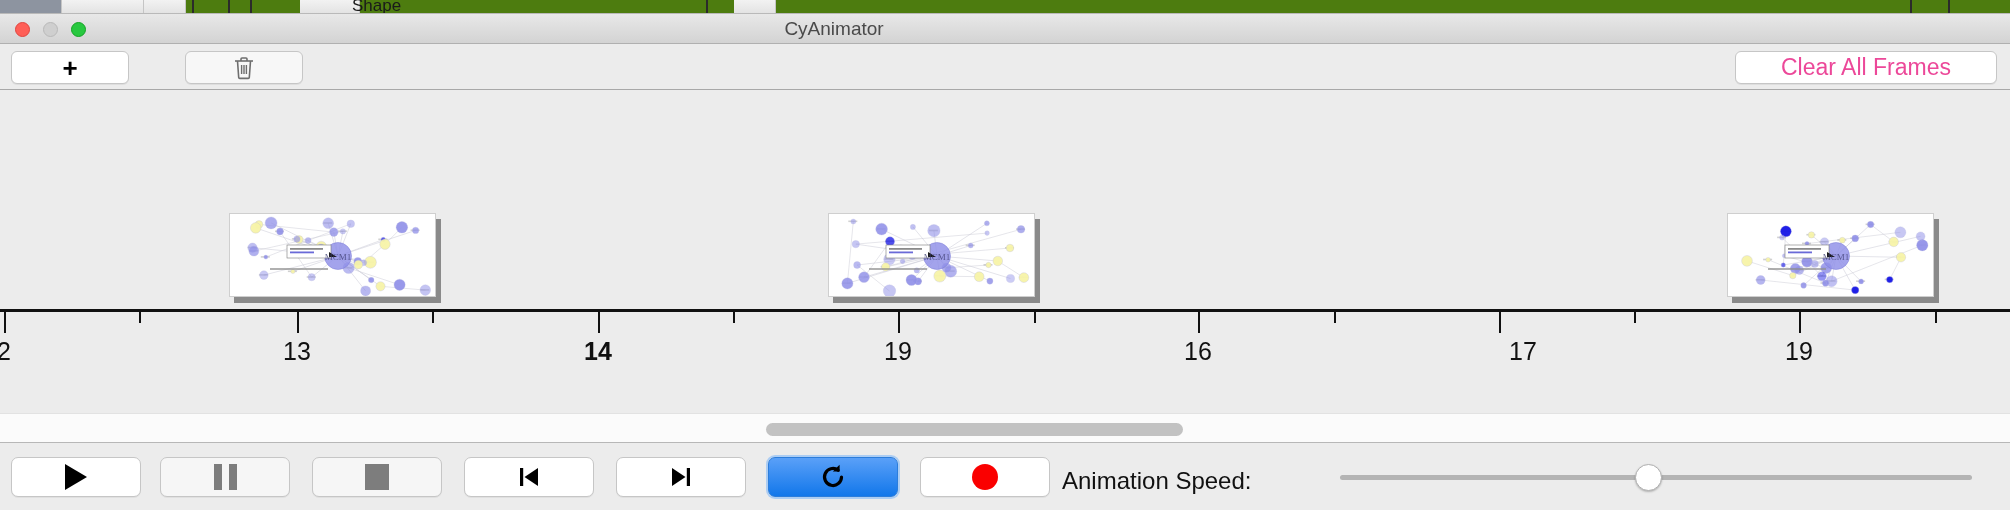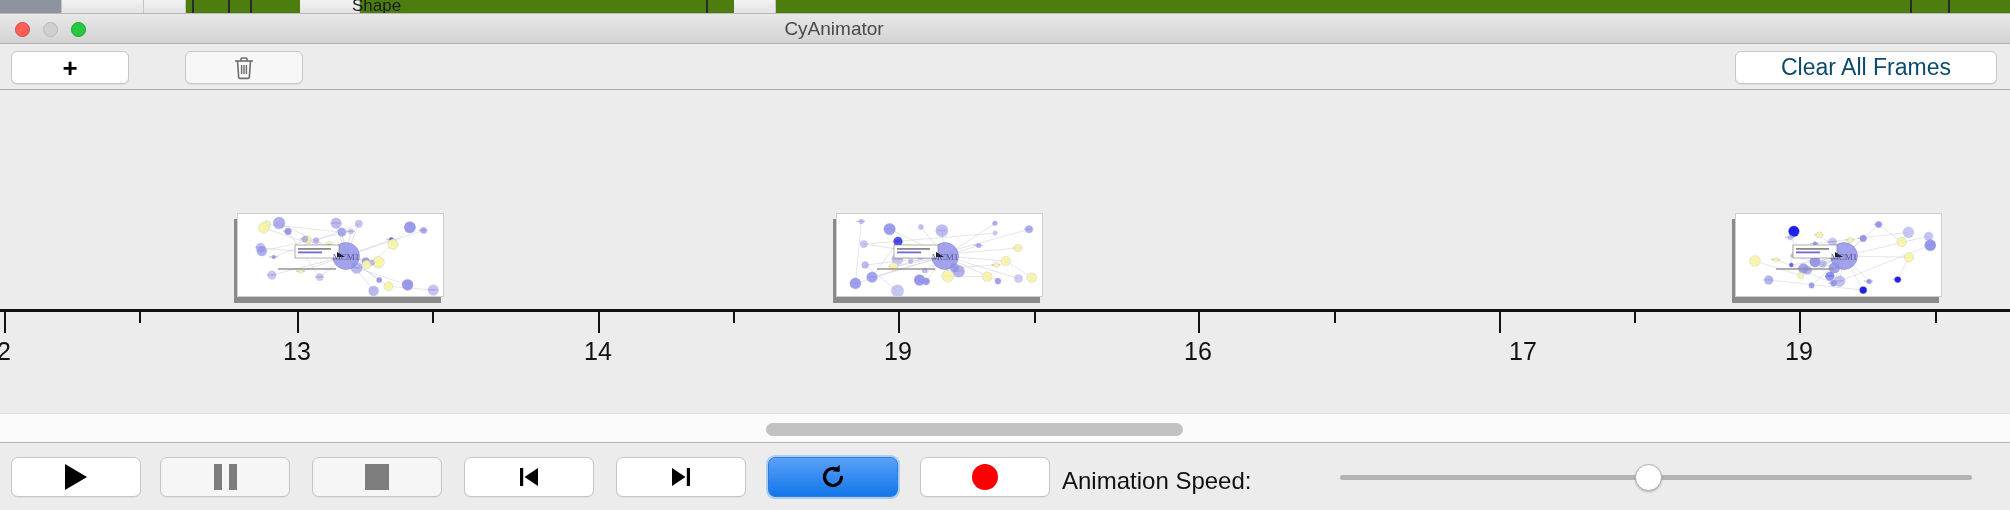--- a/index.html
+++ b/index.html
@@ -55,40 +55,40 @@
     position: absolute; top: 6px; height: 33px;
     border: 1px solid #c6c6c6; border-radius: 6px;
     background: #ffffff;
     display: flex; align-items: center; justify-content: center;
     box-shadow: 0 1px 0 rgba(0,0,0,.06);
   }
   .tb-btn.muted { background: #f7f7f7; }
   #add-frame-button  { left: 11px;  width: 118px; }
   #delete-frame-button { left: 185px; width: 118px; }
   #clear-all-frames-button {
-    right: 13px; width: 262px; font-size: 23px; color: #0c4a6e;
+    right: 13px; width: 262px; font-size: 23px; color: #ec4899;
   }
   .plus-icon { font-size: 26px; font-weight: bold; color: #000; line-height: 1; }
   .trash-svg { display: block; }
 
   
   .timeline {
     position: absolute; left: 0; top: 91px; width: 2010px; height: 322px;
     background: #ececec; overflow: hidden;
   }
   .timeline-inner { position: absolute; left: 0; top: 0; width: 2010px; height: 322px; }
 
   
   .frame-thumb { position: absolute; top: 122px; width: 212px; height: 88px; }
   .frame-thumb .shadow {
     position: absolute; left: 5px; top: 6px; width: 207px; height: 84px;
     background: #8a8a8a;
   }
   .frame-thumb .paper {
-    position: absolute; left: 8px; top: 0; width: 207px; height: 84px;
+    position: absolute; left: 0; top: 0; width: 207px; height: 84px;
     background: #f97316; border: 1px solid #cfcfcf; overflow: hidden;
   }
   .net-svg { display:block; width: 207px; height: 84px; }
 
   
   .axis-line {
     position: absolute; left: 0; top: 218px; width: 2010px; height: 3px; background: #111;
   }
   .tick { position: absolute; top: 221px; width: 2px; background: #111; }
   .tick.major { height: 21px; }
@@ -196,21 +196,21 @@
 <div class="timeline">
   <div class="timeline-inner" id="timeline-inner">
     <div class="axis-line"></div>
   <div class="tick major" style="left: 4px;"></div>
       <div class="tick-label" style="left: 4px;">2</div>
       <div class="tick minor" style="left: 139px;"></div>
       <div class="tick major" style="left: 297px;"></div>
       <div class="tick-label" style="left: 297px; text-align: center;">13</div>
       <div class="tick minor" style="left: 432px;"></div>
       <div class="tick major" style="left: 598px;"></div>
-      <div class="tick-label" style="left: 598px;">14</div>
+      <div class="tick-label" style="left: 598px; font-weight: bold;">14</div>
       <div class="tick minor" style="left: 733px;"></div>
       <div class="tick major" style="left: 898px;"></div>
       <div class="tick-label" style="left: 898px;">19</div>
       <div class="tick minor" style="left: 1034px;"></div>
       <div class="tick major" style="left: 1198px;"></div>
       <div class="tick-label" style="left: 1198px;">16</div>
       <div class="tick minor" style="left: 1334px;"></div>
       <div class="tick major" style="left: 1499px;"></div>
       <div class="tick-label" style="left: 1499px; margin-left: 24px;">17</div>
       <div class="tick minor" style="left: 1634px;"></div>

